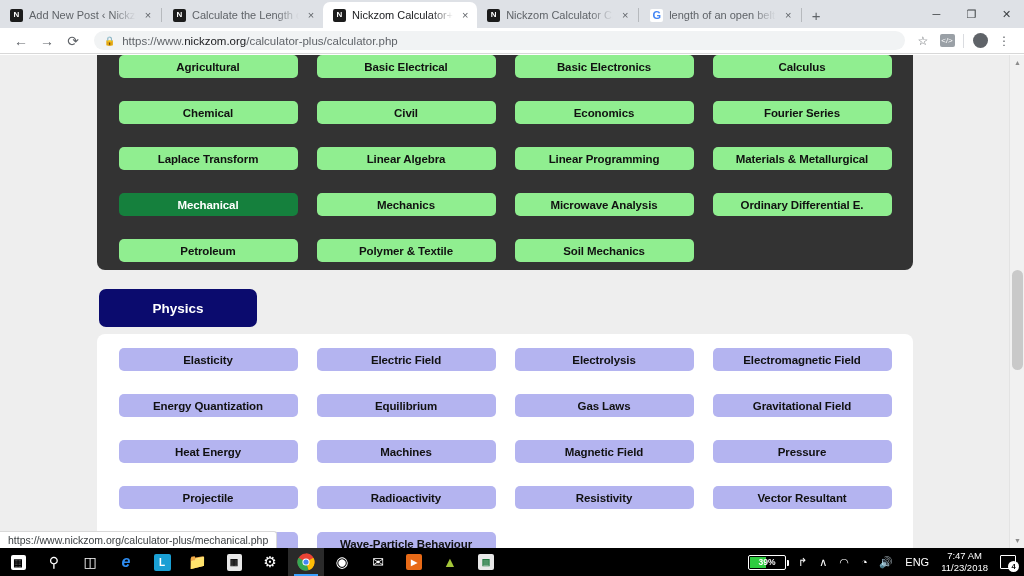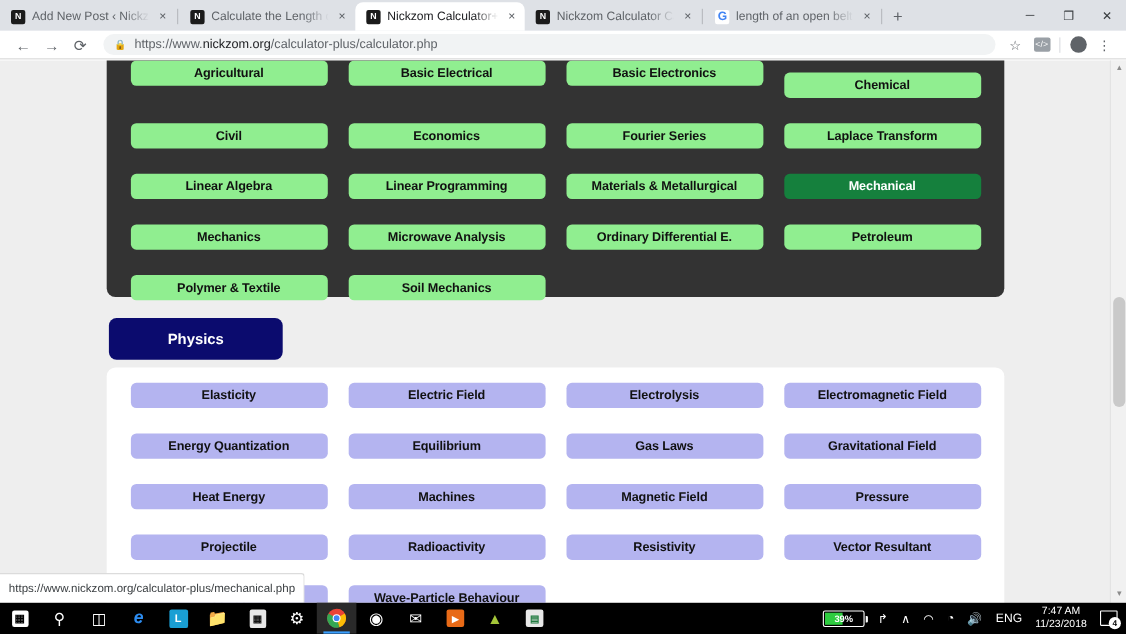--- a/index.html
+++ b/index.html
@@ -127,21 +127,21 @@
     background:#c9c9c9; border-radius:6px;
   }
   .scrollarrow {
     position:absolute; left:0; width:15px; height:15px;
     display:flex; align-items:center; justify-content:center;
     font-size:7px; color:#8c8c8c;
   }
 
   
   .statusbar {
-    position:absolute; left:0; bottom:0; height:27px;
+    position:absolute; left:0; bottom:0; height:17px;
     background:#fff; border-top:1px solid #d9d9d9; border-right:1px solid #d9d9d9;
     padding:0 8px; display:flex; align-items:center;
     font-size:10.5px; color:#3c4043; border-radius:0 3px 0 0;
   }
 
   
   #taskbar {
     position:absolute; left:0; top:548px; width:1024px; height:28px;
     background:#000; display:flex; align-items:center;
   }
@@ -257,20 +257,23 @@
       <div class="panel-dark" style="top:-66px; height:281px;">
         <div class="grid" style="padding-top:60px;">
           <div class="cell">
               <div class="btn green">Agricultural</div>
             </div>
           <div class="cell">
               <div class="btn green">Basic Electrical</div>
             </div>
           <div class="cell">
               <div class="btn green">Basic Electronics</div>
+            </div>
+          <div class="cell">
+              <div class="btn green">Calculus</div>
             </div>
 
           <div class="cell" style="padding-top:17px;">
               <div class="btn green">Chemical</div>
             </div>
           <div class="cell" style="padding-top:17px;">
               <div class="btn green">Civil</div>
             </div>
           <div class="cell" style="padding-top:17px;">
               <div class="btn green">Economics</div>

